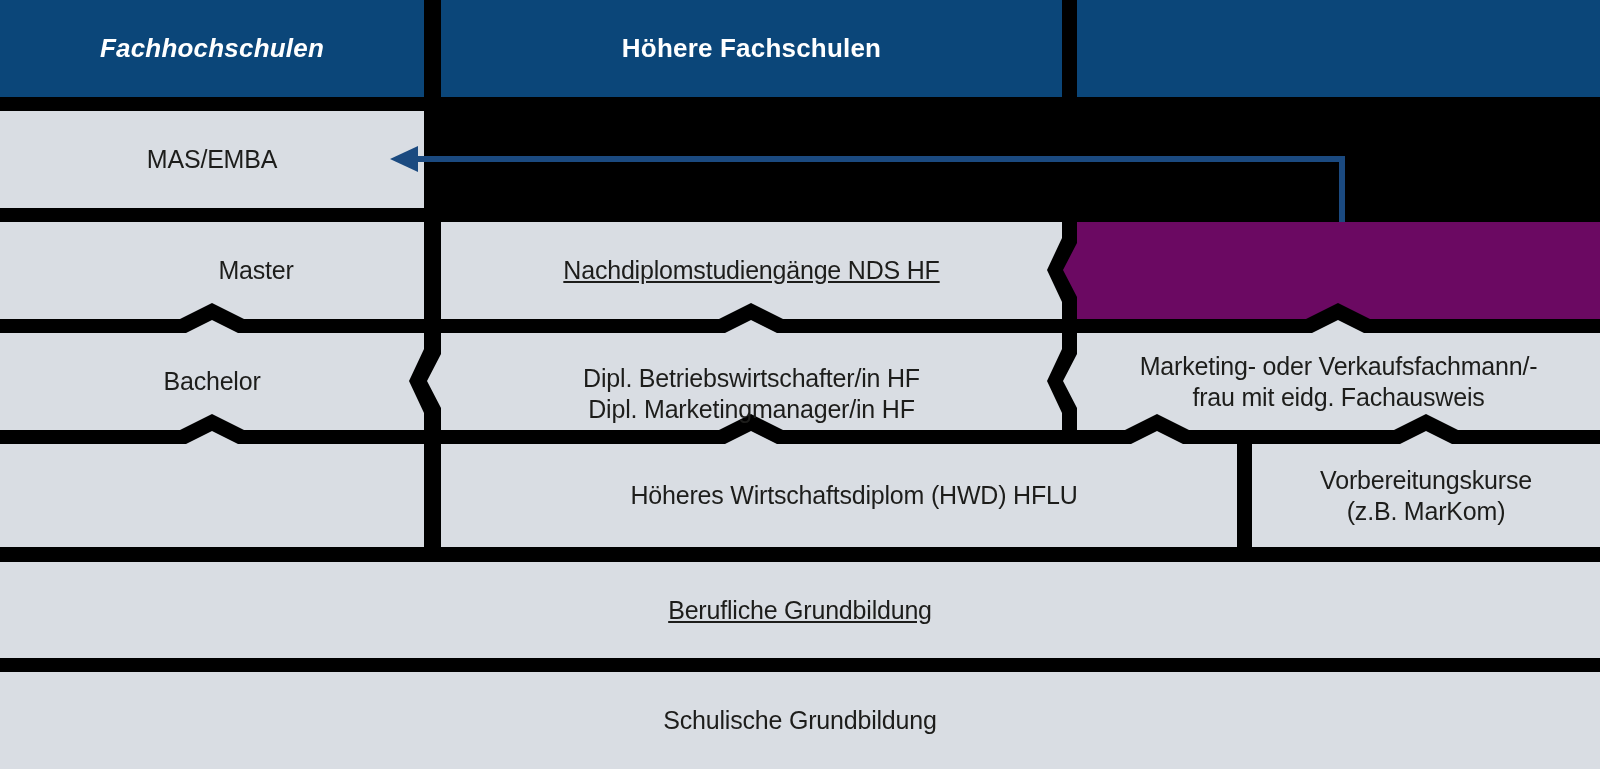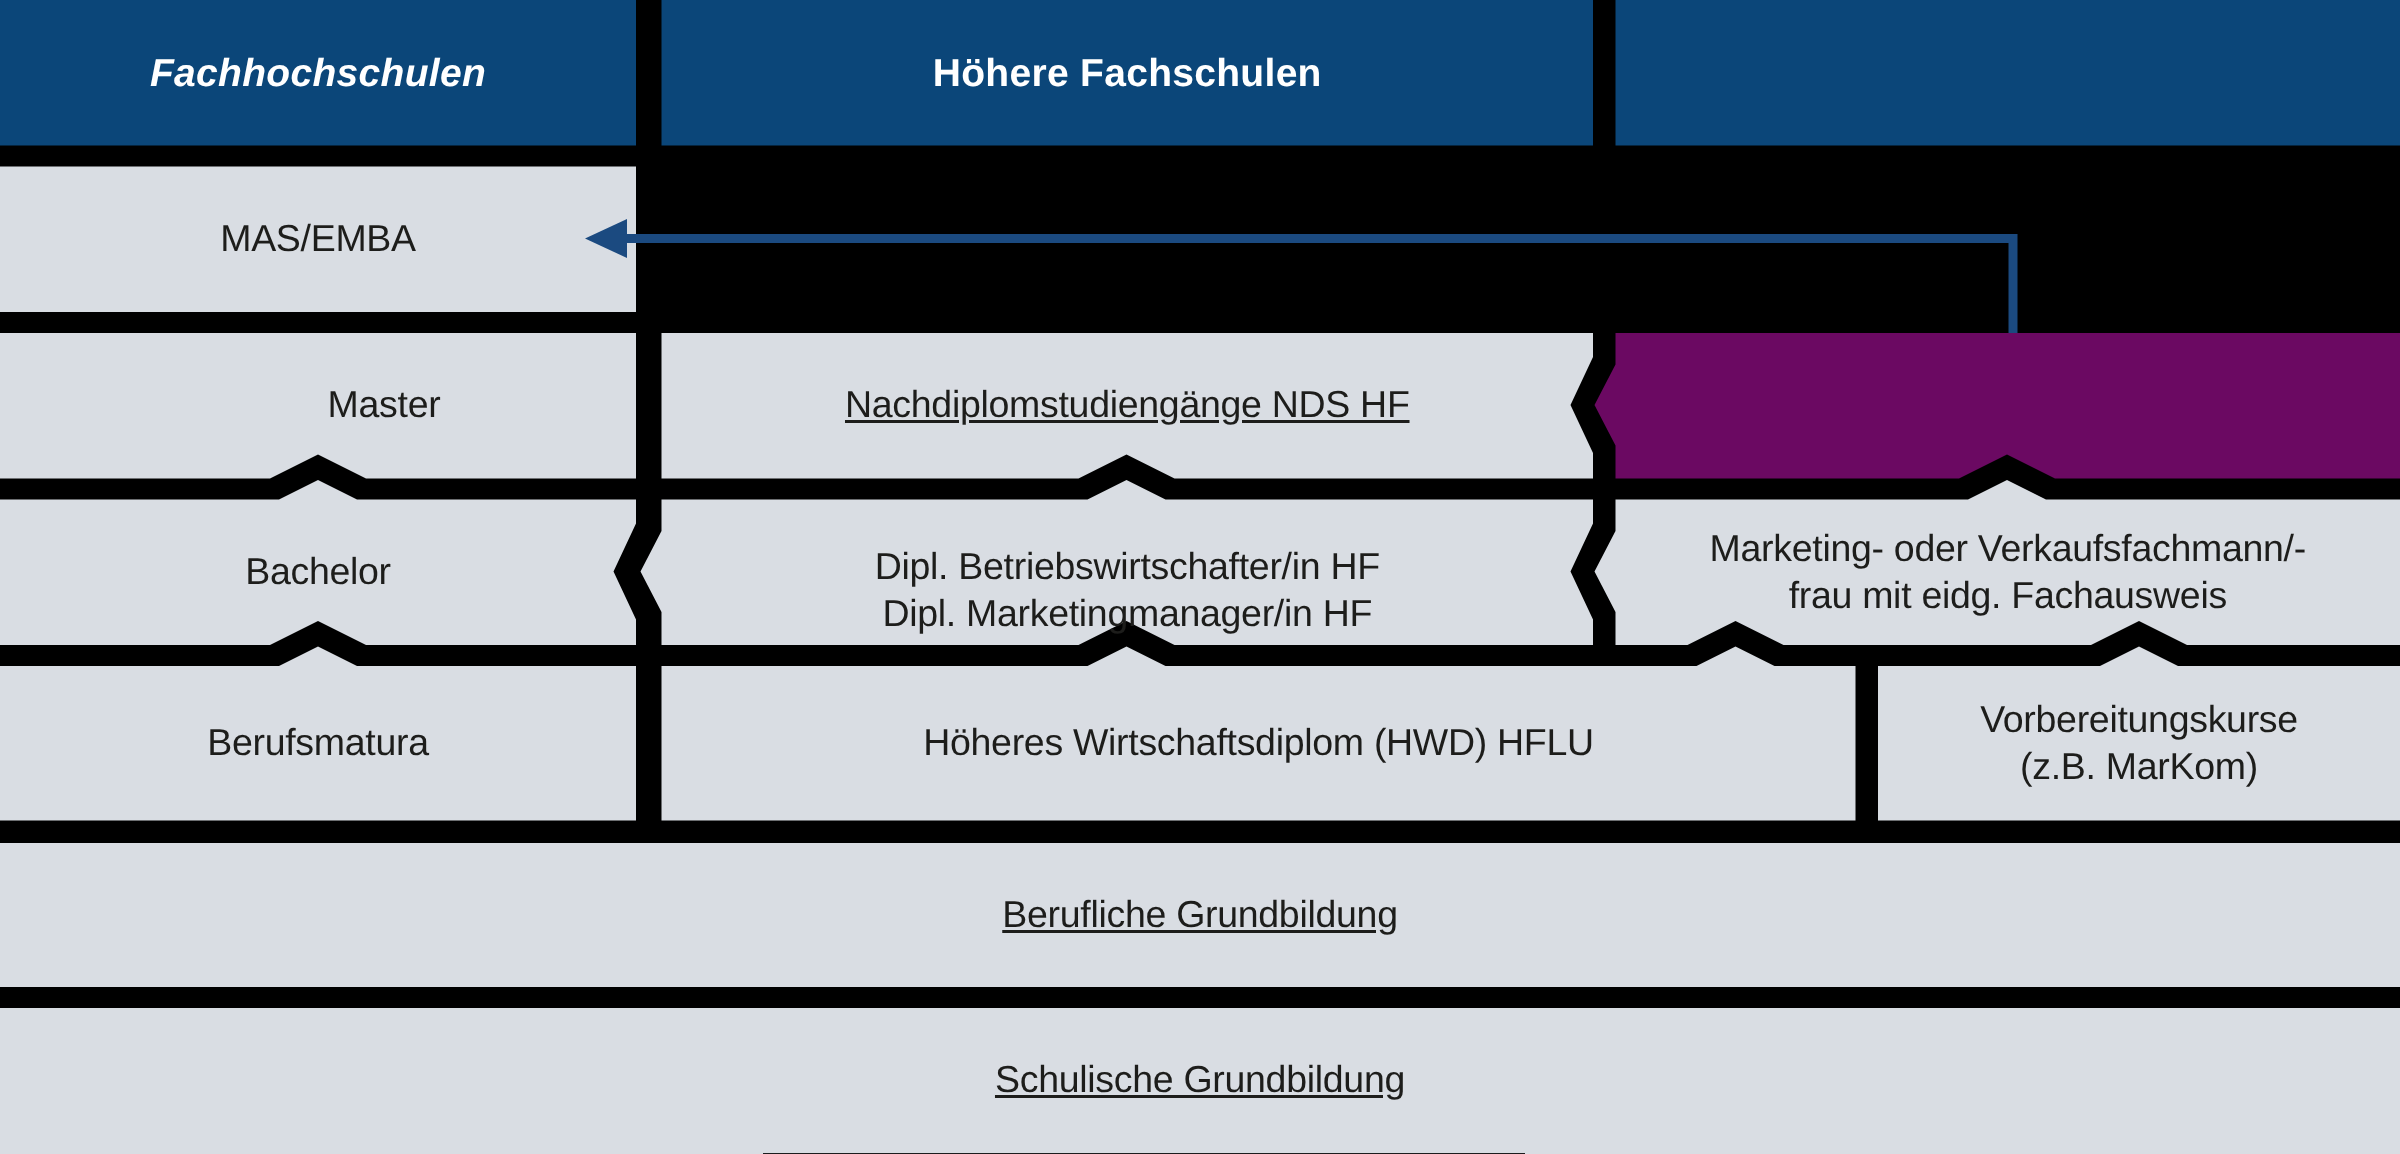--- a/index.html
+++ b/index.html
@@ -60,28 +60,27 @@
     <path class="arrow-stroke" d="M415,159 H1342 V222"></path>
     <polygon class="arrow-fill" points="390,159 418,146 418,172"></polygon>
   </svg>
 
   <div class="label header" style="left:0;top:0;width:424px;height:97px;font-style:italic;">Fachhochschulen</div>
   <div class="label header" style="left:441px;top:0;width:621px;height:97px;">Höhere Fachschulen</div>
 
   <div class="label" style="left:0;top:111px;width:424px;height:97px;">MAS/EMBA</div>
   <div class="label" style="left:0;top:222px;width:424px;height:97px;padding-left:44px;">Master</div>
   <div class="label" style="left:0;top:333px;width:424px;height:97px;">Bachelor</div>
-  <div class="label" style="left:0;top:444px;width:424px;height:103px;">Berufsmatura</div>
 
   <div class="label" style="left:441px;top:222px;width:621px;height:97px;text-decoration:underline;">Nachdiplomstudiengänge NDS HF</div>
   <div class="label" style="left:441px;top:333px;width:621px;height:122px;">Dipl. Betriebswirtschafter/in HF
 Dipl. Marketingmanager/in HF</div>
-  <div class="label" style="left:441px;top:444px;width:796px;height:103px;border-radius:12px;">Höheres Wirtschaftsdiplom (HWD) HFLU</div>
+  <div class="label" style="left:456px;top:444px;width:796px;height:103px;border-radius:12px;">Höheres Wirtschaftsdiplom (HWD) HFLU</div>
 
   <div class="label" style="left:1077px;top:333px;width:523px;height:97px;">Marketing- oder Verkaufsfachmann/-
 frau mit eidg. Fachausweis</div>
   <div class="label" style="left:1252px;top:444px;width:348px;height:103px;">Vorbereitungskurse
 (z.B. MarKom)</div>
 
   <div class="label" style="left:0;top:562px;width:1600px;height:96px;text-decoration:underline;">Berufliche Grundbildung</div>
-  <div class="label" style="left:0;top:672px;width:1600px;height:97px;text-decoration:underline;">Schulische Grundbildung</div>
+  <div class="label" style="left:0;top:672px;width:1600px;height:97px;">Schulische Grundbildung</div>
 
 </div>
 
 </body></html>

